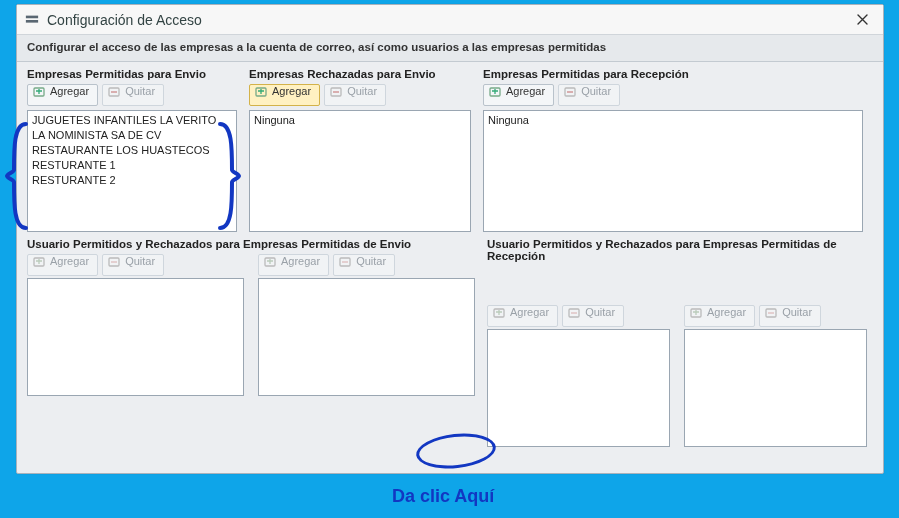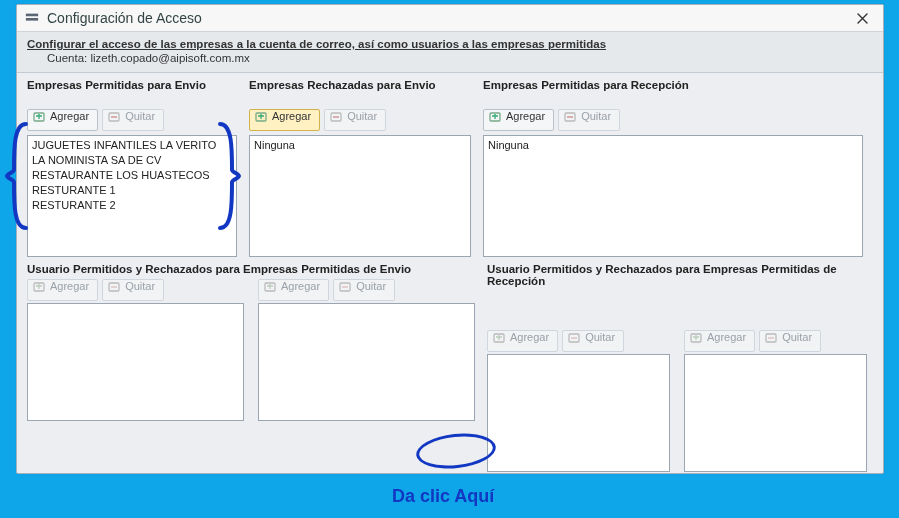--- a/index.html
+++ b/index.html
@@ -19,29 +19,29 @@
     .titlebar .title { font-size: 14px; color: #344; }
     .titlebar .spacer { flex: 1; }
     .titlebar .close {
       width: 34px; height: 26px; display: flex; align-items: center; justify-content: center;
       border-radius: 2px; cursor: pointer;
     }
     .infobar {
       background: #e6e9ec; border-bottom: 1px solid #c3cad1;
       padding: 6px 10px 8px 10px;
     }
-    .infobar .line1 { font-size: 11.5px; color: #333; font-weight: bold; text-decoration: underline; }
+    .infobar .line1 { font-size: 11.5px; color: #333; font-weight: bold; }
     .infobar .line2 { font-size: 11.5px; color: #333; margin-top: 2px; padding-left: 20px; }
     .content {
       flex: 1; padding: 6px 10px 10px 10px; display: flex; flex-direction: column; gap: 6px;
     }
     .row-top { display: flex; gap: 12px; }
     .row-bottom { display: flex; gap: 12px; }
     .panel { display: flex; flex-direction: column; gap: 2px; }
-    .panel-label { font-size: 11.5px; font-weight: bold; color: #222; margin-bottom: 16px; }
+    .panel-label { font-size: 11.5px; font-weight: bold; color: #222; margin-bottom: 2px; }
     .toolbar { display: flex; gap: 4px; margin-bottom: 2px; }
     .btn {
       display: inline-flex; align-items: flex-start; gap: 4px;
       height: 22px; padding: 0 8px 0 4px;
       background: #f4f6f8; border: 1px solid #b9c2cb; border-radius: 2px;
       font-size: 11px; color: #333; cursor: pointer;
     }
     .btn.highlight { background: #fff1c2; border-color: #d3b24a; }
     .btn.disabled { color: #9aa1a8; border-color: #cfd6dd; background: #f1f3f5; cursor: default; }
     .btn .ico-svg { width: 14px; height: 14px; display:block; }
@@ -99,25 +99,20 @@
       <span class="spacer"></span>
       <div class="close">
         <svg width="11" height="11" viewBox="0 0 11 11">
           <path d="M1 1 L10 10 M10 1 L1 10" stroke="#333" stroke-width="1.4" stroke-linecap="round"></path>
         </svg>
       </div>
     </div>
 
     <div class="infobar">
       <div class="line1">Configurar el acceso de las empresas a la cuenta de correo, así como usuarios a las empresas permitidas</div>
-      <div class="line2">
-        <span>Cuenta:</span>
-        <span> </span>
-        <span>lizeth.copado@aipisoft.com.mx</span>
-      </div>
     </div>
 
     <div class="content">
 
       <div class="row-top">
 
         <div class="panel col-a">
           <div class="panel-label">Empresas Permitidas para Envio</div>
           <div class="toolbar">
             <button class="btn">

